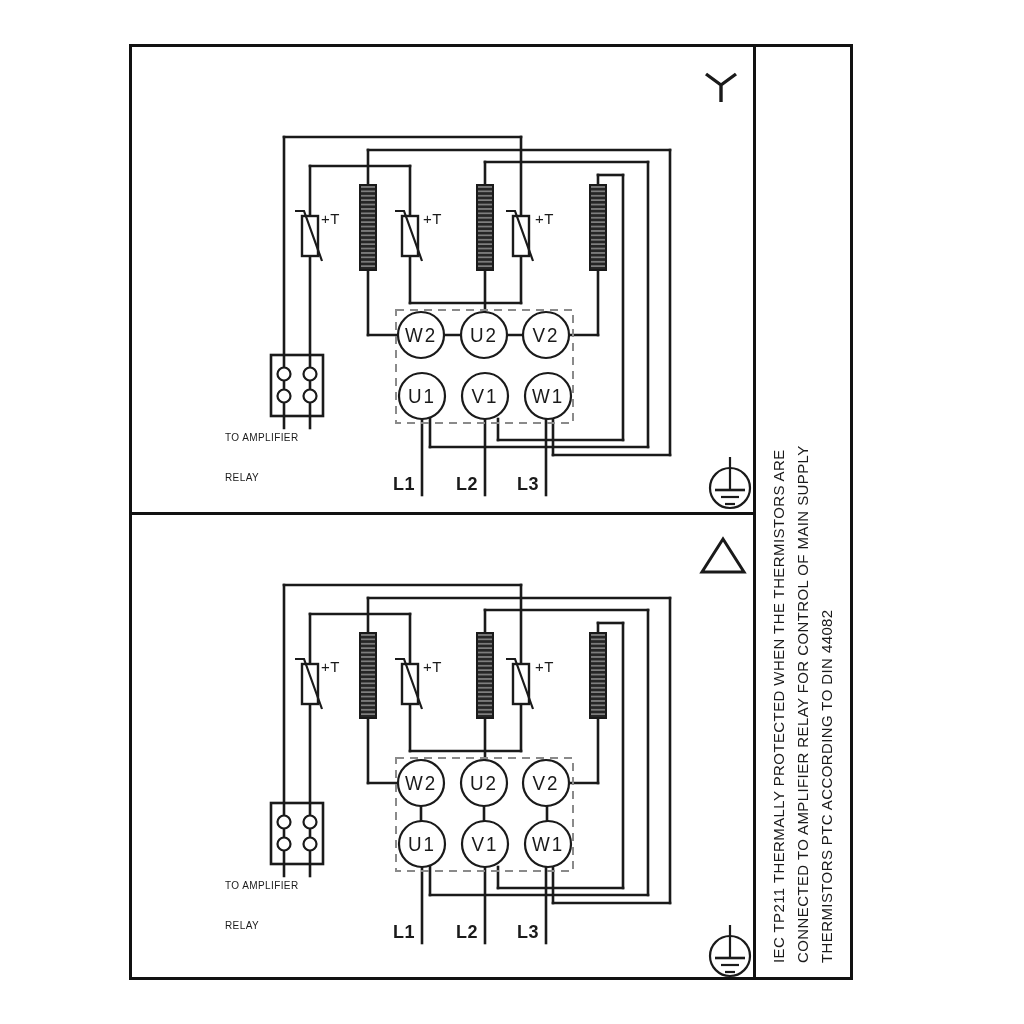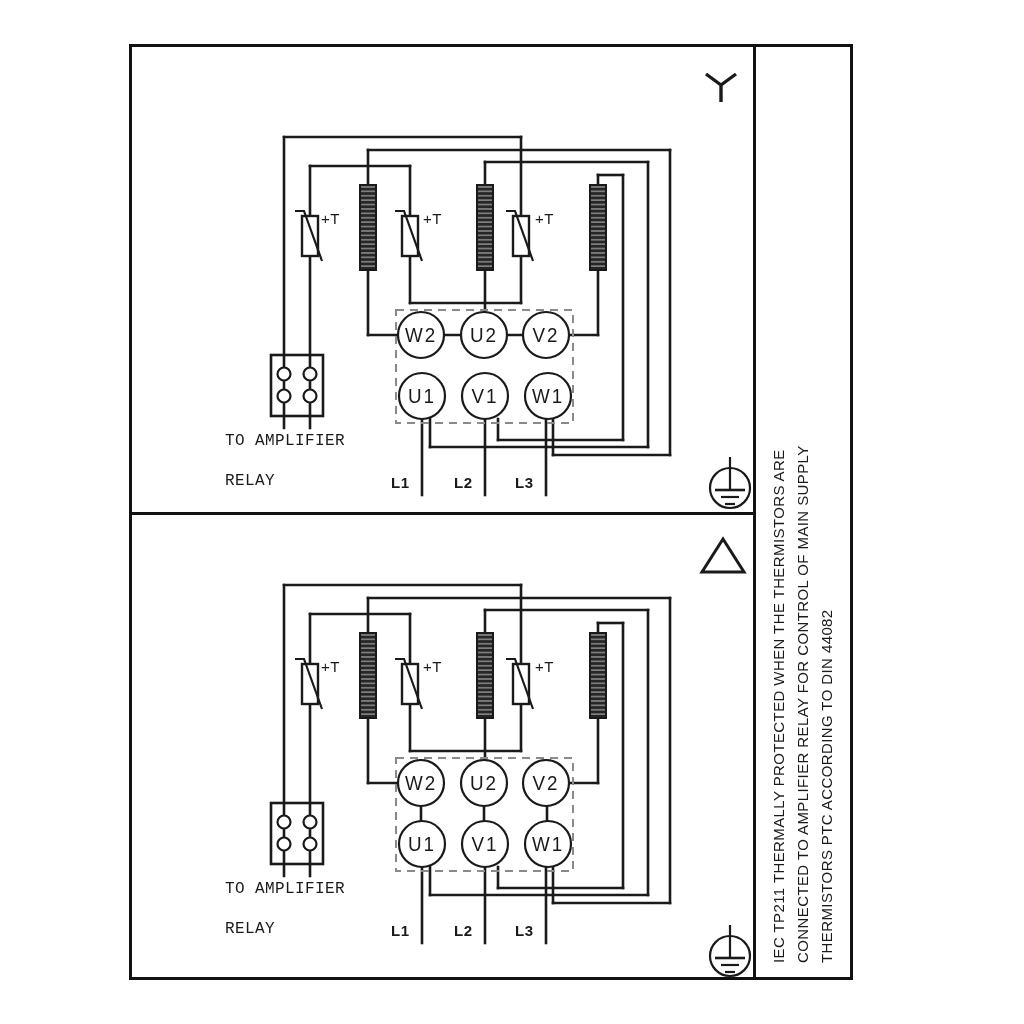--- a/index.html
+++ b/index.html
@@ -11,22 +11,22 @@
   .panel-2{top:448px;}
   .hdivider{position:absolute;left:0;top:465px;width:621px;height:3px;background:#111;}
   .vdivider{position:absolute;left:621px;top:0;width:3px;height:930px;background:#111;}
   .schematic{position:absolute;left:0;top:0;overflow:visible;}
   .lbl{position:absolute;white-space:nowrap;}
   .plus-t{font-size:15px;letter-spacing:0.5px;top:163px;}
   .t1{left:189px;} .t2{left:291px;} .t3{left:403px;}
   .term{width:46px;text-align:center;font-size:20px;letter-spacing:2px;
     font-weight:400;transform:scaleX(0.94);}
   .trow1{top:277px;} .trow2{top:338px;}
-  .supply{width:26px;text-align:left;font-size:15px;font-weight:700;top:427px;letter-spacing:0.5px;}
-  .relay-cap{left:93px;font-size:16px;letter-spacing:0.4px;font-family:Liberation Mono, monospace;}
+  .supply{width:26px;text-align:center;font-size:18px;font-weight:700;top:427px;letter-spacing:0.5px;}
+  .relay-cap{left:93px;font-size:10px;letter-spacing:0.4px;}
   .relay-cap.l1{top:385px;} .relay-cap.l2{top:425px;}
   .note{position:absolute;left:624px;top:0;width:94px;height:930px;overflow:visible;}
   .note-inner{position:absolute;left:0;top:0;width:930px;height:94px;
     transform-origin:0 0;transform:rotate(-90deg) translateX(-930px);
     display:flex;flex-direction:column;justify-content:center;
     padding-left:14px;box-sizing:border-box;}
   .note-line{font-size:15px;line-height:24px;letter-spacing:0.4px;white-space:nowrap;}
 </style>
 </head>
 <body>

